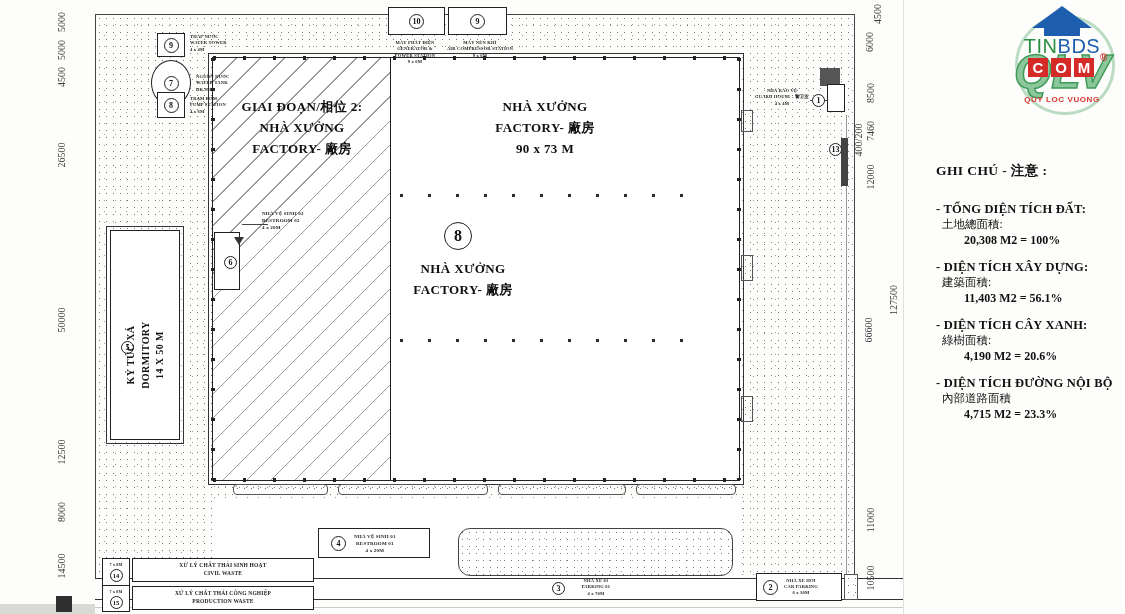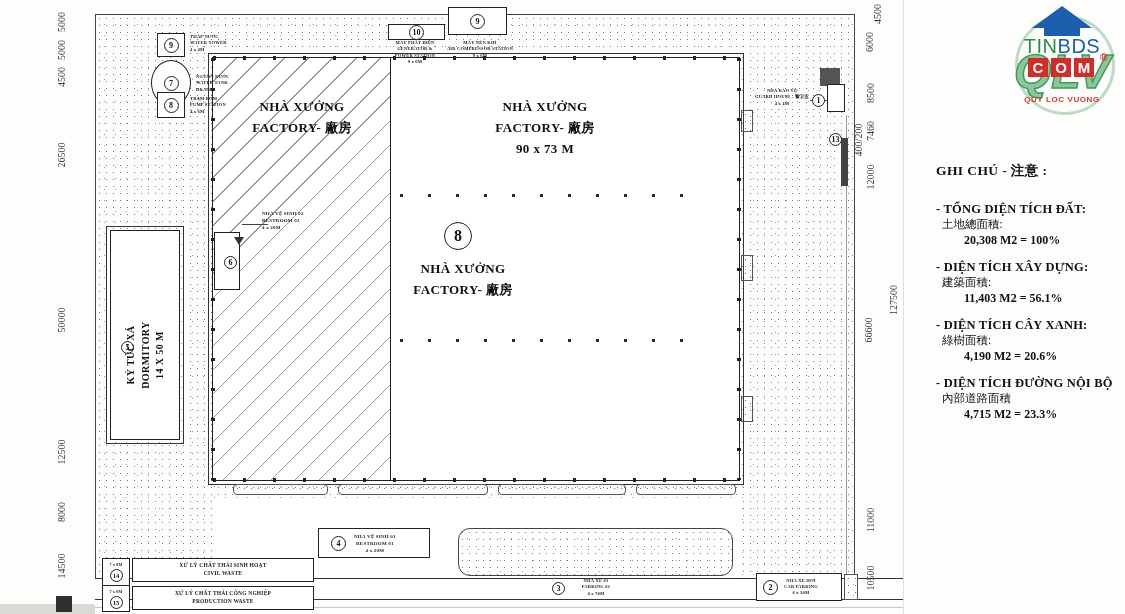--- a/index.html
+++ b/index.html
@@ -67,20 +67,21 @@
   <div class="abs box dbl" style="left:212px;top:57px;width:528px;height:424px;border-width:1.4px;">
     <div class="abs ticks-h" style="left:0;right:0;top:-2px;"></div>
     <div class="abs ticks-h" style="left:0;right:0;bottom:-2px;"></div>
     <div class="abs ticks-v" style="top:0;bottom:0;right:-2px;"></div>
     <div class="abs ticks-v" style="top:0;bottom:0;left:-2px;"></div>
 
     <div class="abs hatch" style="left:0;top:0;width:178px;height:100%;border-right:1.4px solid #1b1b1b;"></div>
   </div>
 
   <div class="abs lbl" style="left:222px;top:96px;width:160px;">
+    <div>GIAI ĐOẠN/相位  2:</div>
     <div>NHÀ XƯỞNG</div>
     <div>FACTORY- 廠房</div>
   </div>
 
   <div class="abs lbl" style="left:450px;top:96px;width:190px;">
     <div>NHÀ XƯỞNG</div>
     <div>FACTORY- 廠房</div>
     <div>90 x 73 M</div>
   </div>
 
@@ -154,21 +155,21 @@
     <span class="callout">
         <span>8</span>
       </span>
   </div>
   <div class="abs tiny lt" style="left:190px;top:96px;width:48px;font-size:4.5px;">
     <div>TRẠM BƠM</div>
     <div>PUMP STATION</div>
     <div>4 x 6M</div>
   </div>
 
-  <div class="abs box" style="left:388px;top:24px;width:57px;height:16px;display:flex;align-items:center;justify-content:center;">
+  <div class="abs box" style="left:388px;top:7px;width:57px;height:28px;display:flex;align-items:center;justify-content:center;">
     <span class="callout">
         <span>10</span>
       </span>
   </div>
   <div class="abs tiny" style="left:382px;top:40px;width:66px;font-size:4.5px;">
     <div>MÁY PHÁT ĐIỆN</div>
     <div>GENERATOR &amp;</div>
     <div>POWER STATION</div>
     <div>9 x 6M</div>
   </div>
@@ -189,21 +190,21 @@
     <div>NHÀ BẢO VỆ</div>
     <div>GUARD HOUSE - 警卫室</div>
     <div>4 x 4M</div>
   </div>
   <div class="abs line" style="left:810px;top:100px;width:17px;height:1px;"></div>
   <div class="abs callout" style="left:812px;top:94px;">
     <span>1</span>
   </div>
   <div class="abs line" style="left:846px;top:115px;width:1px;height:463px;background:#999;"></div>
   <div class="abs" style="left:841px;top:138px;width:7px;height:48px;background:#444;"></div>
-  <div class="abs callout" style="left:829px;top:133px;">
+  <div class="abs callout" style="left:829px;top:143px;">
     <span>13</span>
   </div>
 
   <div class="abs box" style="left:318px;top:528px;width:112px;height:30px;display:flex;align-items:center;gap:8px;padding-left:12px;">
     <span class="callout">
         <span>4</span>
       </span>
     <span class="tiny">
       <div>NHÀ VỆ SINH 01</div>
       <div>RESTROOM 01</div>

